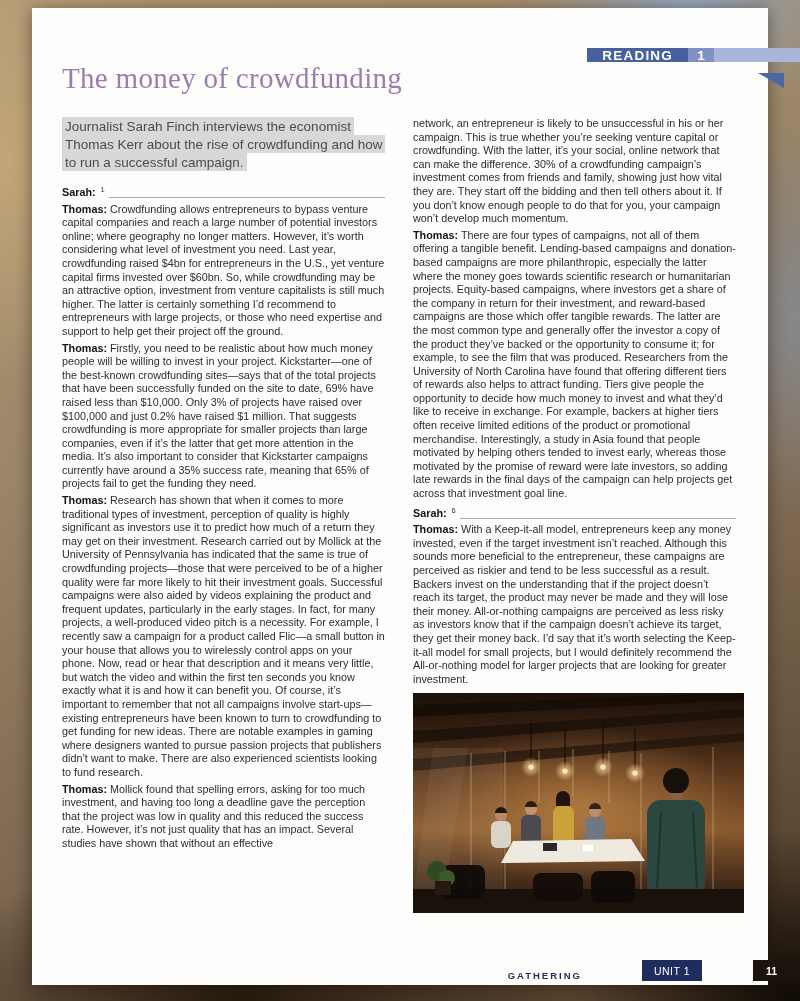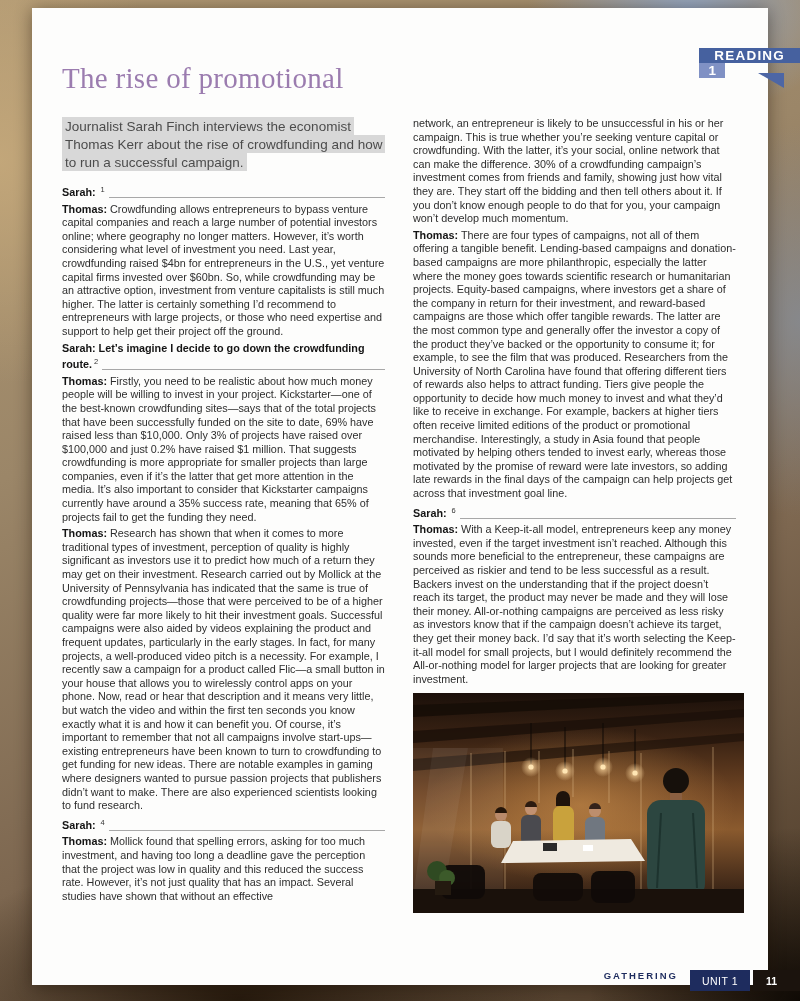--- a/index.html
+++ b/index.html
@@ -43,75 +43,73 @@
   .gapnum { font-size:7.5px; vertical-align:4px; color:#333; margin-left:2px; }
   .fill {
     display:inline-block; width:100%; margin-right:-100%; margin-left:4px;
     height:10px; margin-bottom:-2px; border-bottom:1px solid #a8a8a8;
   }
 
   .photo { margin-top:7px; width:331px; height:220px; overflow:hidden; }
   .photo svg { display:block; width:331px; height:220px; }
 
   
-  .reading-badge { position:absolute; top:48px; right:0; height:25px; display:flex; align-items:stretch; z-index:6;flex-direction:column; }
+  .reading-badge { position:absolute; top:48px; right:0; height:14px; display:flex; align-items:stretch; z-index:6; }
   .rb-label {
     background:#46619f; color:#fff; font-weight:bold; font-size:13.5px;
     letter-spacing:1.2px; padding:0 15px; display:flex; align-items:center;
   }
   .rb-num {
     width:26px; background:#8091c4; color:#fff; font-weight:bold; font-size:13.5px;
     display:flex; align-items:center; justify-content:center;
   }
   .rb-tail { width:86px; background:#a9b6da; }
   .rb-fold {
     position:absolute; top:73px; right:16px; width:0; height:0; z-index:5;
     border-top:15px solid #4d66a5; border-left:26px solid transparent;
   }
 
   
-  .footer { position:absolute; right:0; bottom:10px; display:flex; align-items:flex-start; z-index:4; }
+  .footer { position:absolute; right:0; bottom:20px; display:flex; align-items:flex-end; z-index:4;gap:48px; }
   .unit-title { color:#1e2c5e; font-weight:bold; font-size:9.5px; letter-spacing:2px; margin-right:12px; }
   .unit-box { background:#1e2c5e; color:#fff; font-weight:normal; font-size:10.5px; letter-spacing:.5px; padding:4.5px 12px; }
   .pagenum-strip { background:#1b130d; color:#fff; font-weight:bold; font-size:10.5px; padding:4.5px 0 4.5px 13px; width:47px; margin-left:3px; }
 </style>
 </head>
 <body>
 
 <div class="stage">
 
   <div class="reading-badge">
     <div class="rb-label">READING</div>
     <div class="rb-num">1</div>
     <div class="rb-tail"></div>
   </div>
   <div class="rb-fold"></div>
 
   <div class="page">
 
-    <h1 class="title">The rise of promotional</h1>
+    <h1 class="title">The money of crowdfunding</h1>
 
     <div class="cols">
 
       <div class="col">
 
         <p class="intro"><span class="hl">Journalist Sarah Finch interviews the economist Thomas Kerr about the rise of crowdfunding and how to run a successful campaign.</span></p>
 
         <p class="turn sarah"><span class="speaker">Sarah:</span><span class="gapnum">1</span><span class="fill"></span></p>
 
         <p class="turn thomas"><span class="speaker">Thomas:</span><span class="stext">Crowdfunding allows entrepreneurs to bypass venture capital companies and reach a large number of potential investors online; where geography no longer matters. However, it’s worth considering what level of investment you need. Last year, crowdfunding raised $4bn for entrepreneurs in the U.S., yet venture capital firms invested over $60bn. So, while crowdfunding may be an attractive option, investment from venture capitalists is still much higher. The latter is certainly something I’d recommend to entrepreneurs with large projects, or those who need expertise and support to help get their project off the ground.</span></p>
 
-        <p class="turn sarah"><span class="speaker">Sarah:</span><span class="stext">Let’s imagine I decide to go down the crowdfunding route.</span><span class="gapnum">2</span><span class="fill"></span></p>
 
         <p class="turn thomas"><span class="speaker">Thomas:</span><span class="stext">Firstly, you need to be realistic about how much money people will be willing to invest in your project. Kickstarter—one of the best-known crowdfunding sites—says that of the total projects that have been successfully funded on the site to date, 69% have raised less than $10,000. Only 3% of projects have raised over $100,000 and just 0.2% have raised $1 million. That suggests crowdfunding is more appropriate for smaller projects than large companies, even if it’s the latter that get more attention in the media. It’s also important to consider that Kickstarter campaigns currently have around a 35% success rate, meaning that 65% of projects fail to get the funding they need.</span></p>
 
 
         <p class="turn thomas"><span class="speaker">Thomas:</span><span class="stext">Research has shown that when it comes to more traditional types of investment, perception of quality is highly significant as investors use it to predict how much of a return they may get on their investment. Research carried out by Mollick at the University of Pennsylvania has indicated that the same is true of crowdfunding projects—those that were perceived to be of a higher quality were far more likely to hit their investment goals. Successful campaigns were also aided by videos explaining the product and frequent updates, particularly in the early stages. In fact, for many projects, a well-produced video pitch is a necessity. For example, I recently saw a campaign for a product called Flic—a small button in your house that allows you to wirelessly control apps on your phone. Now, read or hear that description and it means very little, but watch the video and within the first ten seconds you know exactly what it is and how it can benefit you. Of course, it’s important to remember that not all campaigns involve start-ups—existing entrepreneurs have been known to turn to crowdfunding to get funding for new ideas. There are notable examples in gaming where designers wanted to pursue passion projects that publishers didn’t want to make. There are also experienced scientists looking to fund research.</span></p>
 
-        <p class="turn sarah"><span class="speaker">Sarah:</span><span class="gapnum">4</span><span class="fill"></span></p>
 
         <p class="turn thomas"><span class="speaker">Thomas:</span><span class="stext">Mollick found that spelling errors, asking for too much investment, and having too long a deadline gave the perception that the project was low in quality and this reduced the success rate. However, it’s not just quality that has an impact. Several studies have shown that without an effective</span></p>
 
       </div>
 
       <div class="col">
 
         <p class="turn thomas"><span class="stext">network, an entrepreneur is likely to be unsuccessful in his or her campaign. This is true whether you’re seeking venture capital or crowdfunding. With the latter, it’s your social, online network that can make the difference. 30% of a crowdfunding campaign’s investment comes from friends and family, showing just how vital they are. They start off the bidding and then tell others about it. If you don’t know enough people to do that for you, your campaign won’t develop much momentum.</span></p>
 
 

